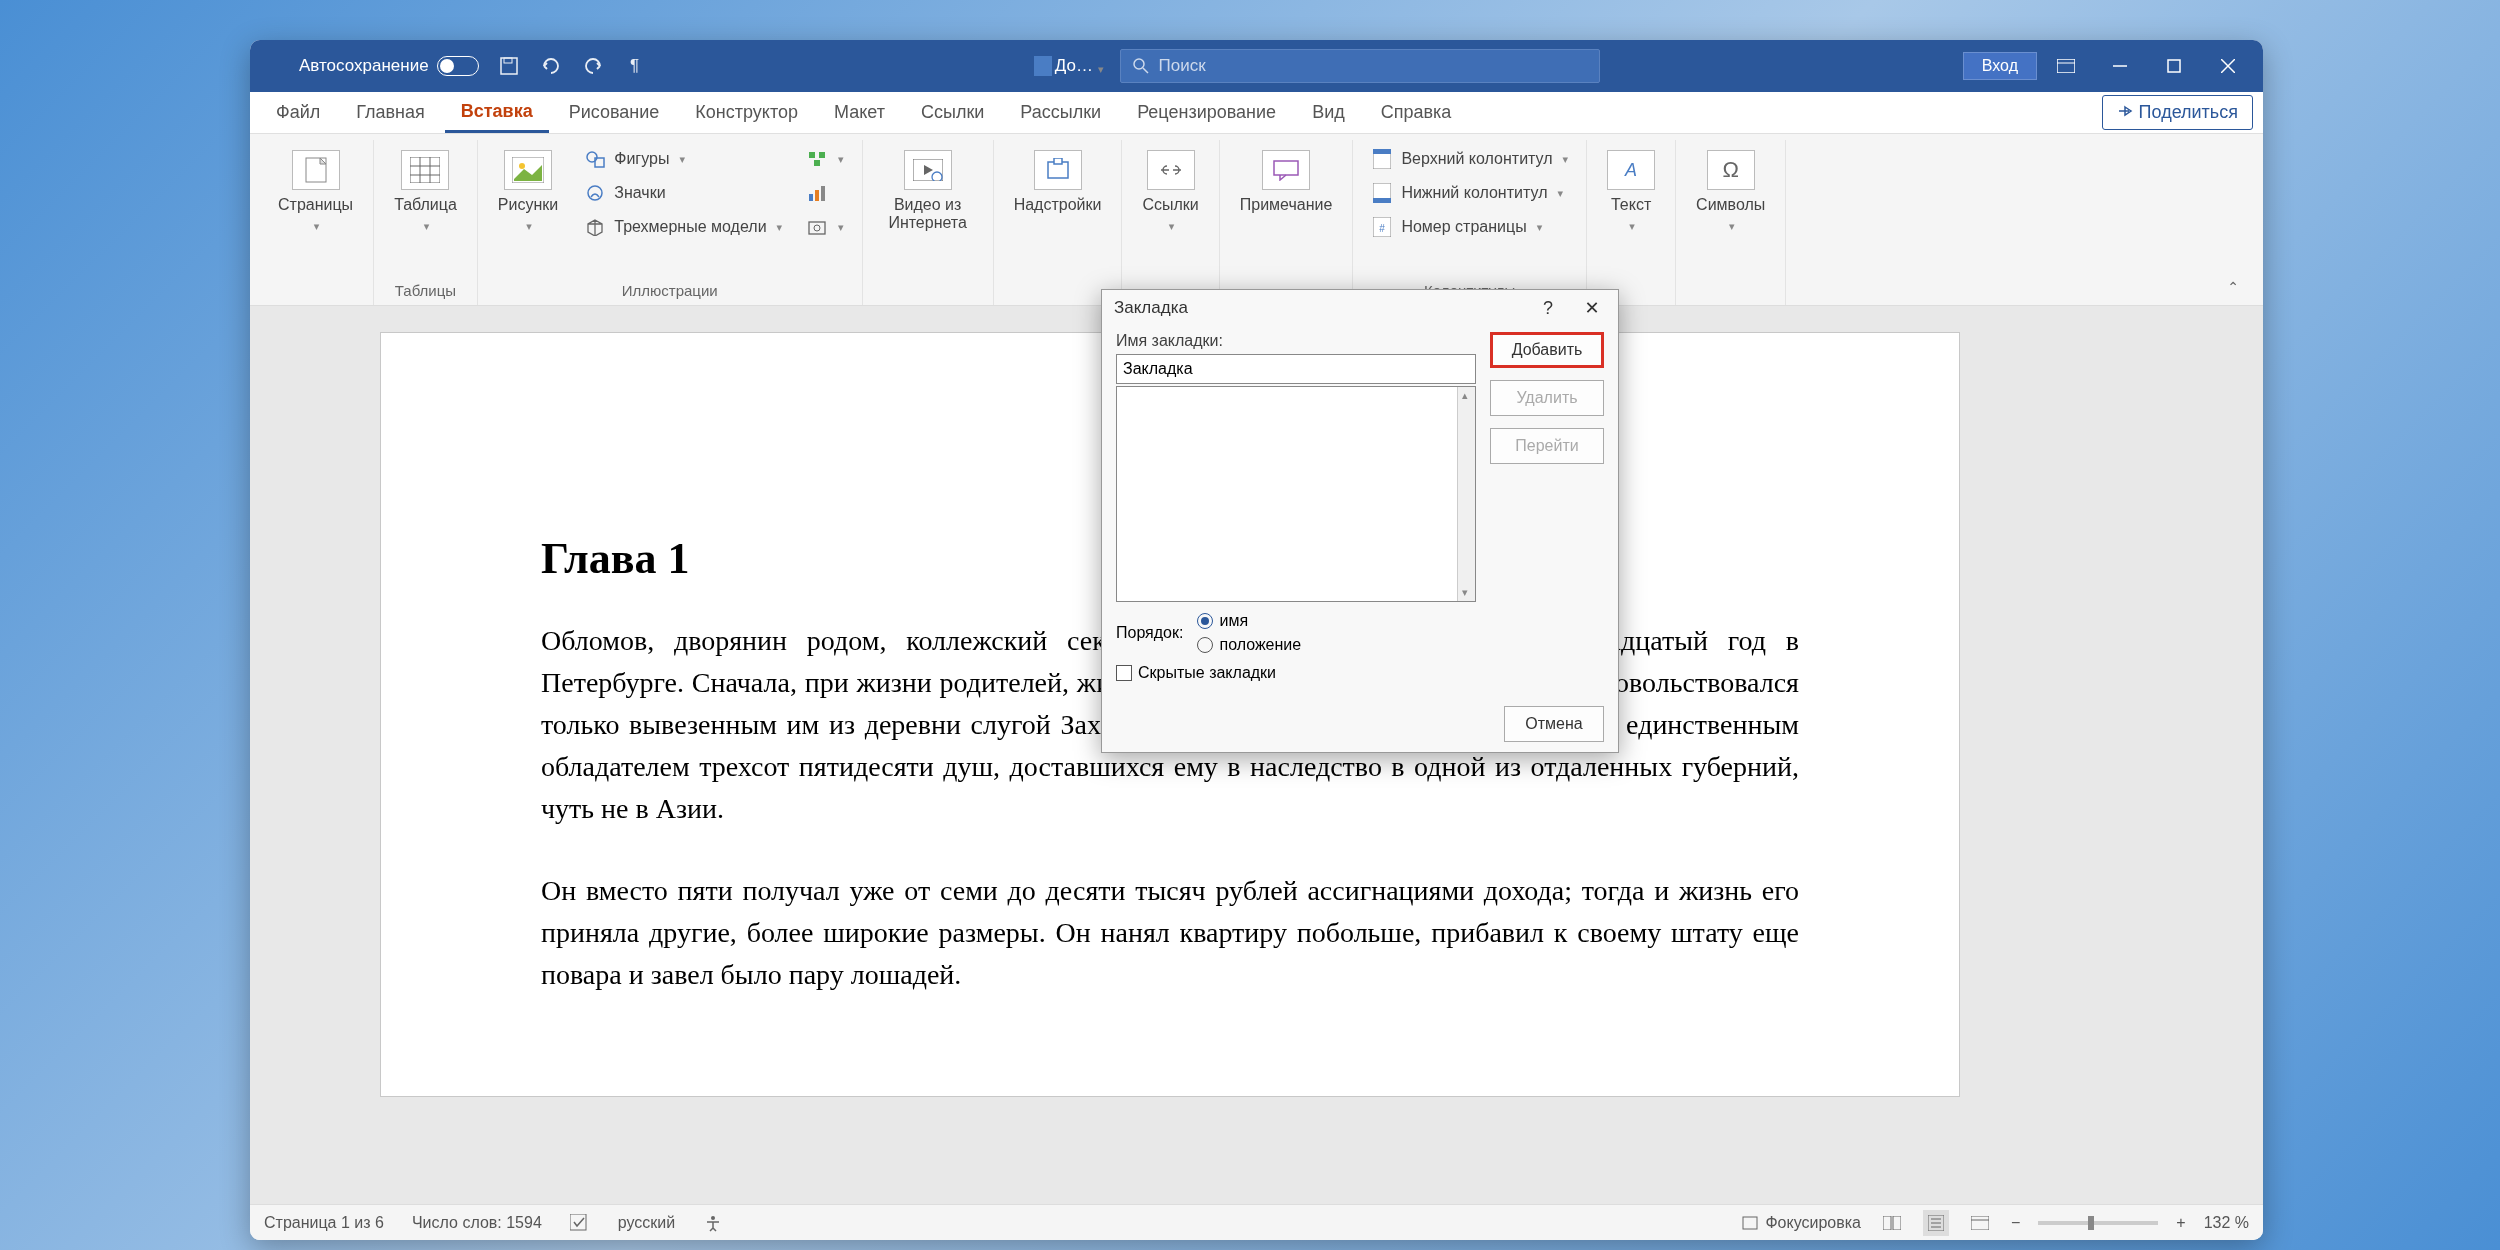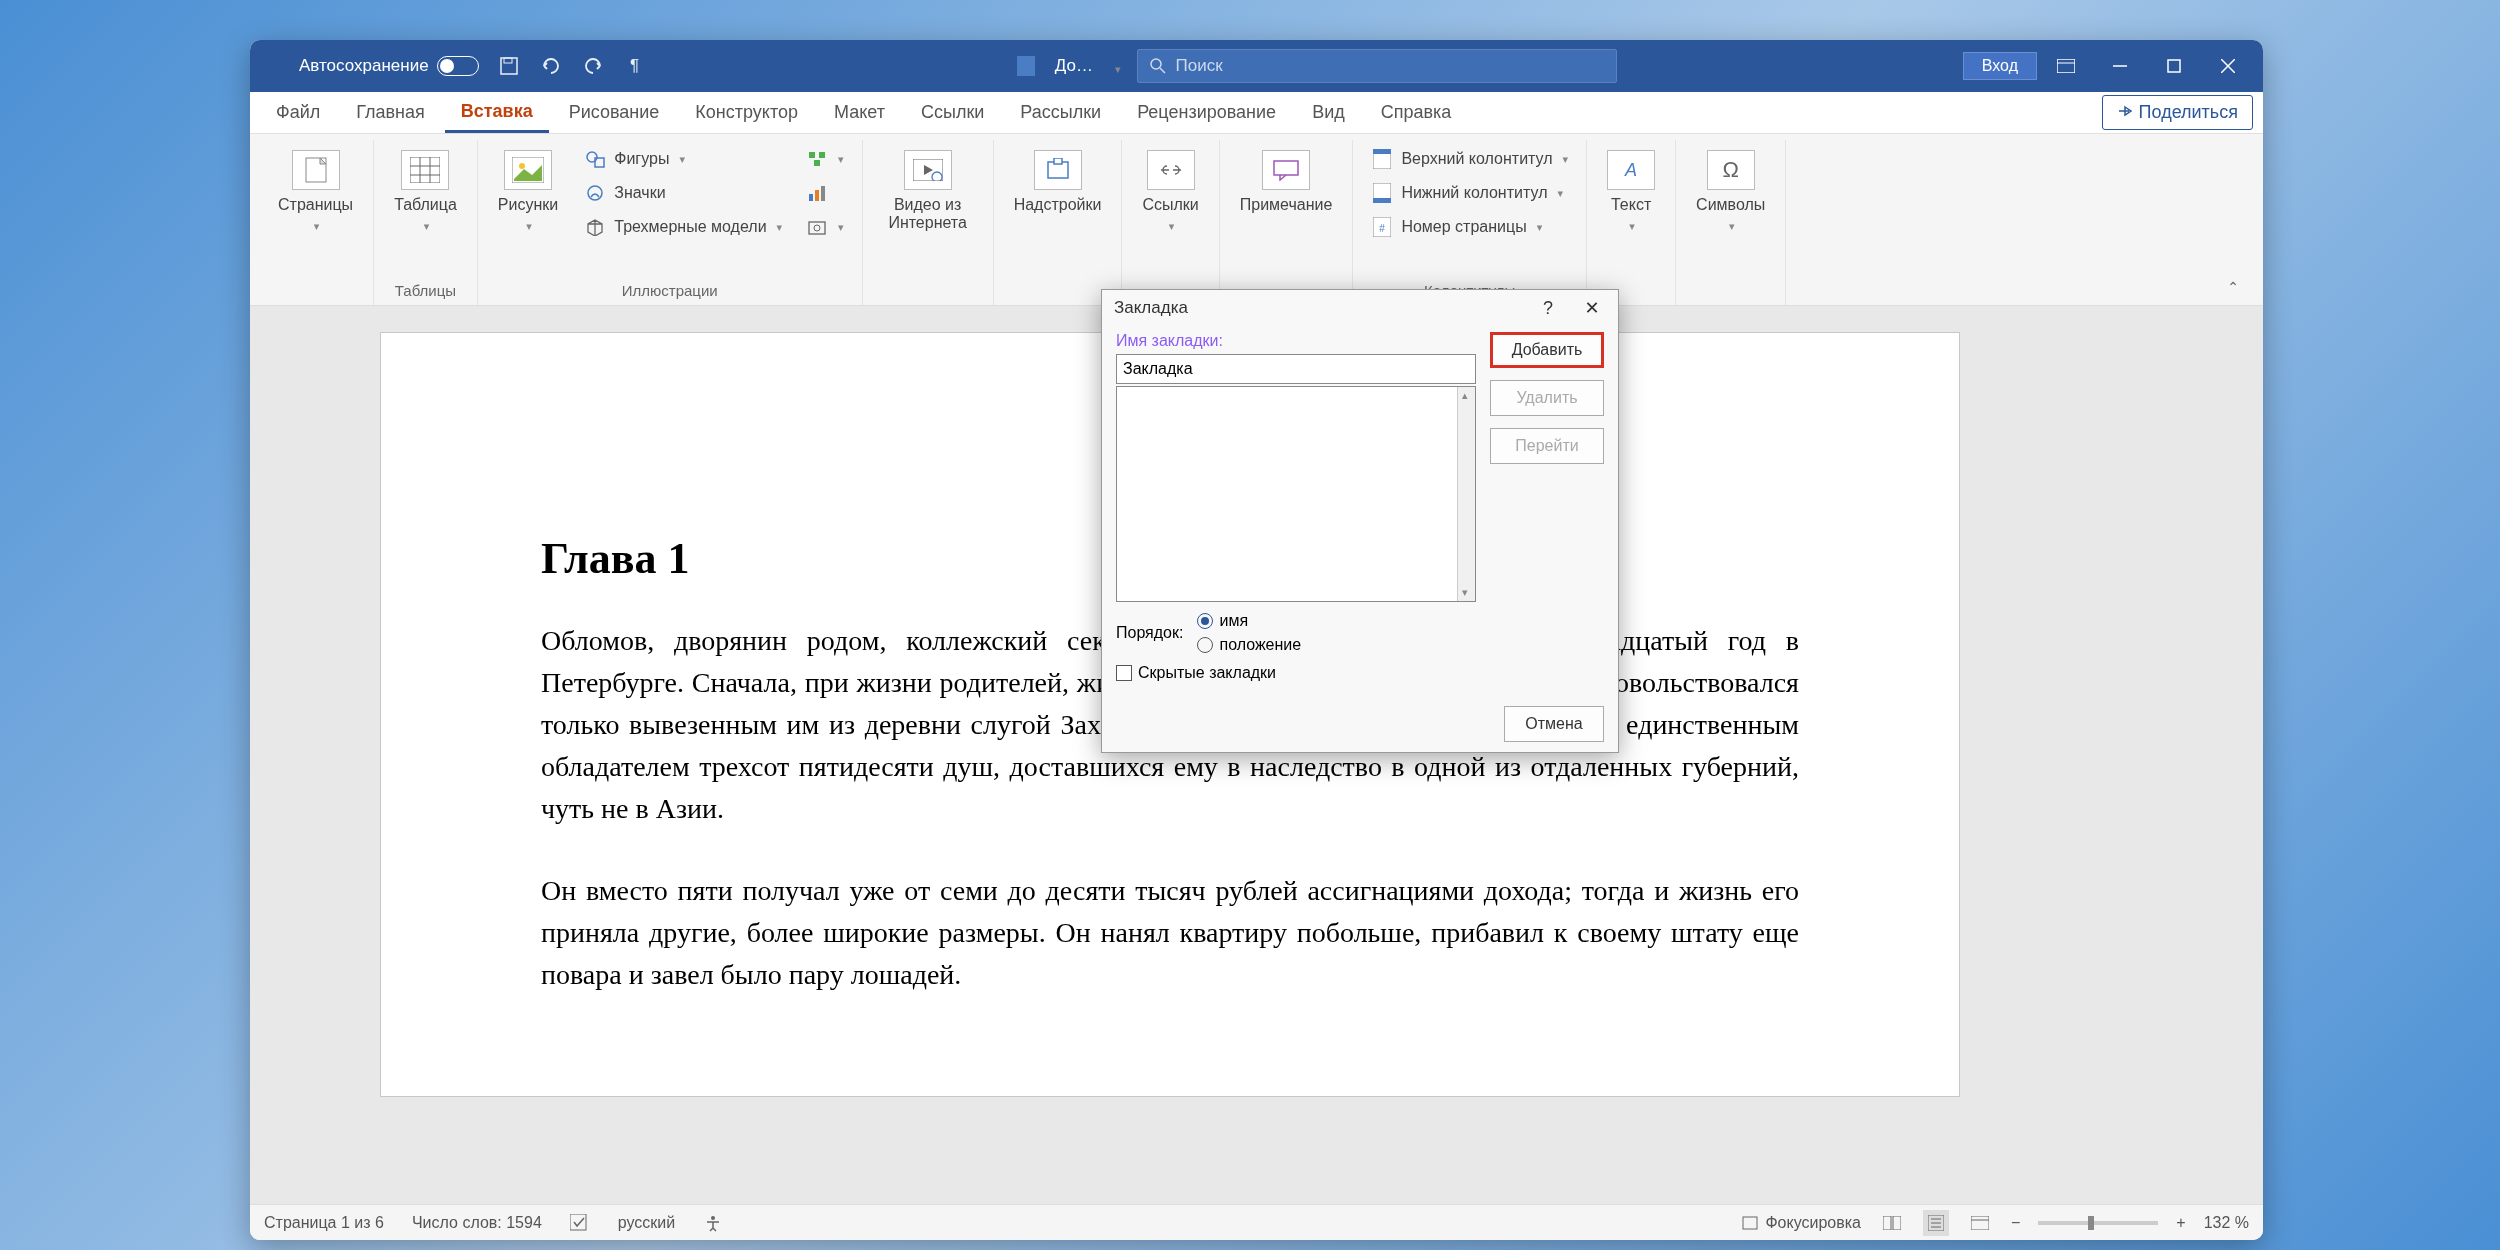--- a/index.html
+++ b/index.html
@@ -7,21 +7,21 @@
 
 .window { position: absolute; left: 250px; top: 40px; width: 2013px; height: 1200px; background: #fff; border-radius: 10px; overflow: hidden; box-shadow: 0 8px 30px rgba(0,0,0,0.3); }
 
 .titlebar { height: 52px; background: #2b579a; display: flex; align-items: center; color: #fff; font-size: 17px; }
 .titlebar .left { display: flex; align-items: center; gap: 18px; padding-left: 20px; }
 .autosave { display: flex; gap: 8px; margin-left: 29px; }
 .toggle { width: 42px; height: 20px; border: 1px solid #fff; border-radius: 10px; position: relative; }
 .toggle::after { content: ""; position: absolute; left: 2px; top: 2px; width: 14px; height: 14px; background: #fff; border-radius: 50%; }
 .title-icon { width: 24px; height: 24px; display: flex; align-items: center; justify-content: center; opacity: 0.9; }
 .titlebar .center { flex: 1; display: flex; align-items: center; justify-content: center; gap: 16px; }
-.doc-name { display: flex; align-items: flex-end; gap: 20px; padding-left: 24px; }
+.doc-name { display: flex; align-items: flex-end; gap: 3px; padding-left: 24px; }
 .search-box { width: 480px; height: 34px; background: #3f6eb5; border: 1px solid #5a82c0; border-radius: 2px; display: flex; align-items: center; padding: 0 12px; gap: 10px; color: #cdd9ec; }
 .titlebar .right { display: flex; align-items: center; gap: 4px; padding-right: 10px; }
 .login-btn { padding: 4px 18px; background: #4472c4; border: 1px solid #6a8fd0; font-size: 16px; }
 .win-btn { width: 50px; height: 40px; display: flex; align-items: center; justify-content: center; }
 
 .tabs { height: 42px; background: #fff; border-bottom: 1px solid #e0e0e0; display: flex; align-items: center; padding: 0 10px; gap: 4px; }
 .tab { padding: 8px 16px; font-size: 18px; color: #555; cursor: pointer; }
 .tab.active { color: #c2410c; font-weight: 600; border-bottom: 3px solid #2b579a; }
 .share-btn { margin-left: auto; padding: 6px 14px; border: 1px solid #2b579a; color: #2b579a; font-size: 18px; border-radius: 3px; display: flex; align-items: center; gap: 6px; }
 
@@ -49,21 +49,21 @@
 .zoom-slider::after { content: ""; position: absolute; left: 50px; top: -5px; width: 6px; height: 14px; background: #888; }
 .view-btn { width: 26px; height: 26px; display: flex; align-items: center; justify-content: center; border: 1px solid transparent; }
 .view-btn.active { background: #ddd; }
 
 .dialog { position: absolute; left: 851px; top: 249px; width: 518px; height: 464px; background: #f8f8f8; border: 1px solid #999; box-shadow: 0 6px 24px rgba(0,0,0,0.35); display: flex; flex-direction: column; }
 .dialog-title { height: 36px; display: flex; align-items: center; padding: 0 12px; font-size: 17px; color: #333; }
 .dialog-title .dt-right { margin-left: auto; display: flex; gap: 16px; }
 .dt-btn { width: 28px; height: 28px; display: flex; align-items: center; justify-content: center; font-size: 18px; color: #333; }
 .dialog-body { padding: 6px 14px 14px; display: flex; gap: 14px; flex: 1; }
 .dialog-left { flex: 1; display: flex; flex-direction: column; }
-.dlabel { font-size: 16px; color: #8b5cf6; margin-bottom: 4px; }
+.dlabel { font-size: 16px; color: #404040; margin-bottom: 4px; }
 .dinput { height: 30px; border: 1px solid #888; padding: 0 6px; font-size: 16px; background: #fff; }
 .dlist { flex: 1; border: 1px solid #888; background: #fff; margin-top: 2px; position: relative; }
 .dlist-scroll { position: absolute; right: 0; top: 0; bottom: 0; width: 18px; background: #f0f0f0; border-left: 1px solid #ccc; }
 .dlist-scroll::before { content: "▴"; position: absolute; top: 2px; left: 4px; font-size: 11px; color: #888; }
 .dlist-scroll::after { content: "▾"; position: absolute; bottom: 2px; left: 4px; font-size: 11px; color: #888; }
 .sort-row { display: flex; align-items: center; gap: 14px; margin-top: 10px; font-size: 16px; }
 .sort-opts { display: flex; flex-direction: column; gap: 6px; }
 .radio { display: flex; align-items: center; gap: 6px; }
 .radio-dot { width: 16px; height: 16px; border: 1px solid #555; border-radius: 50%; position: relative; }
 .radio-dot.checked { border-color: #2b579a; }

